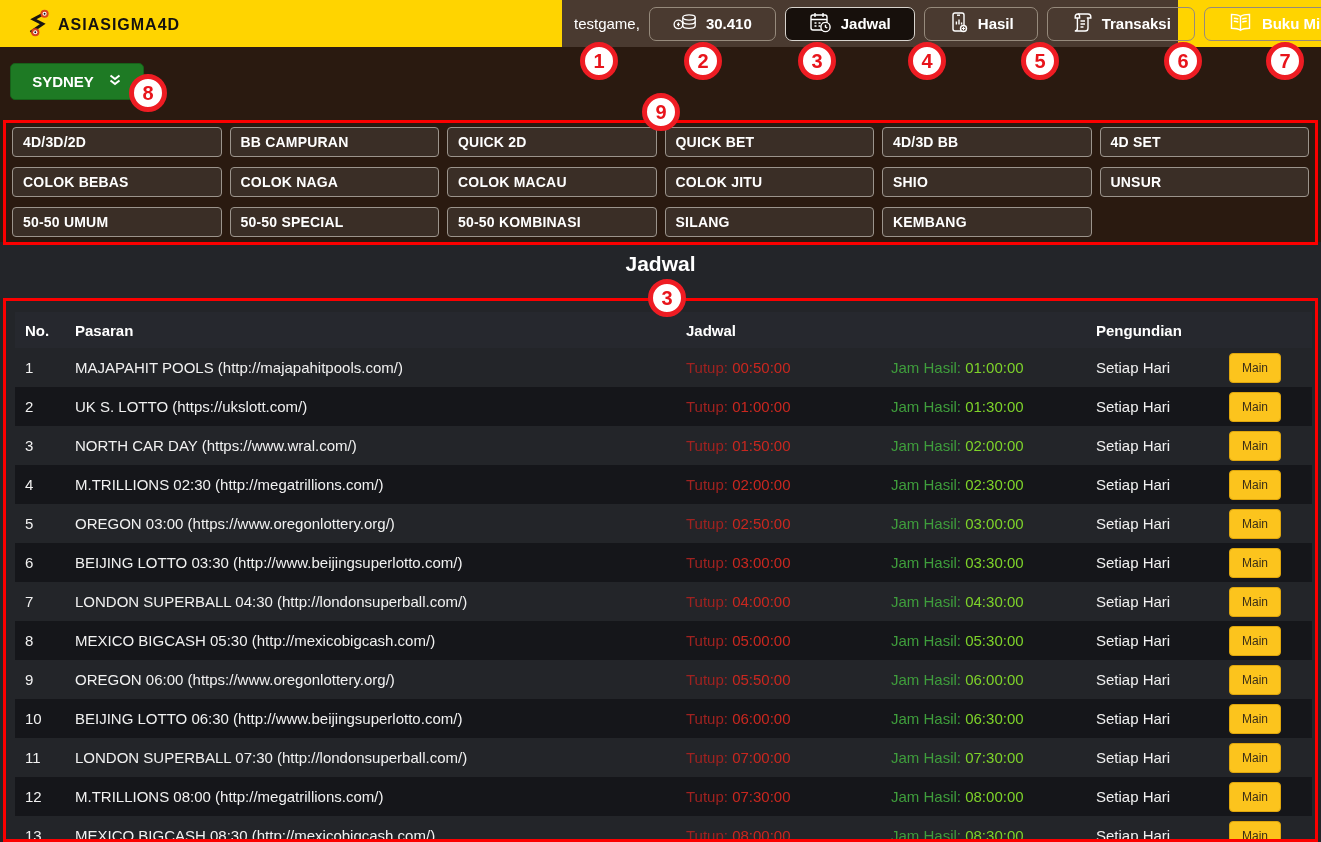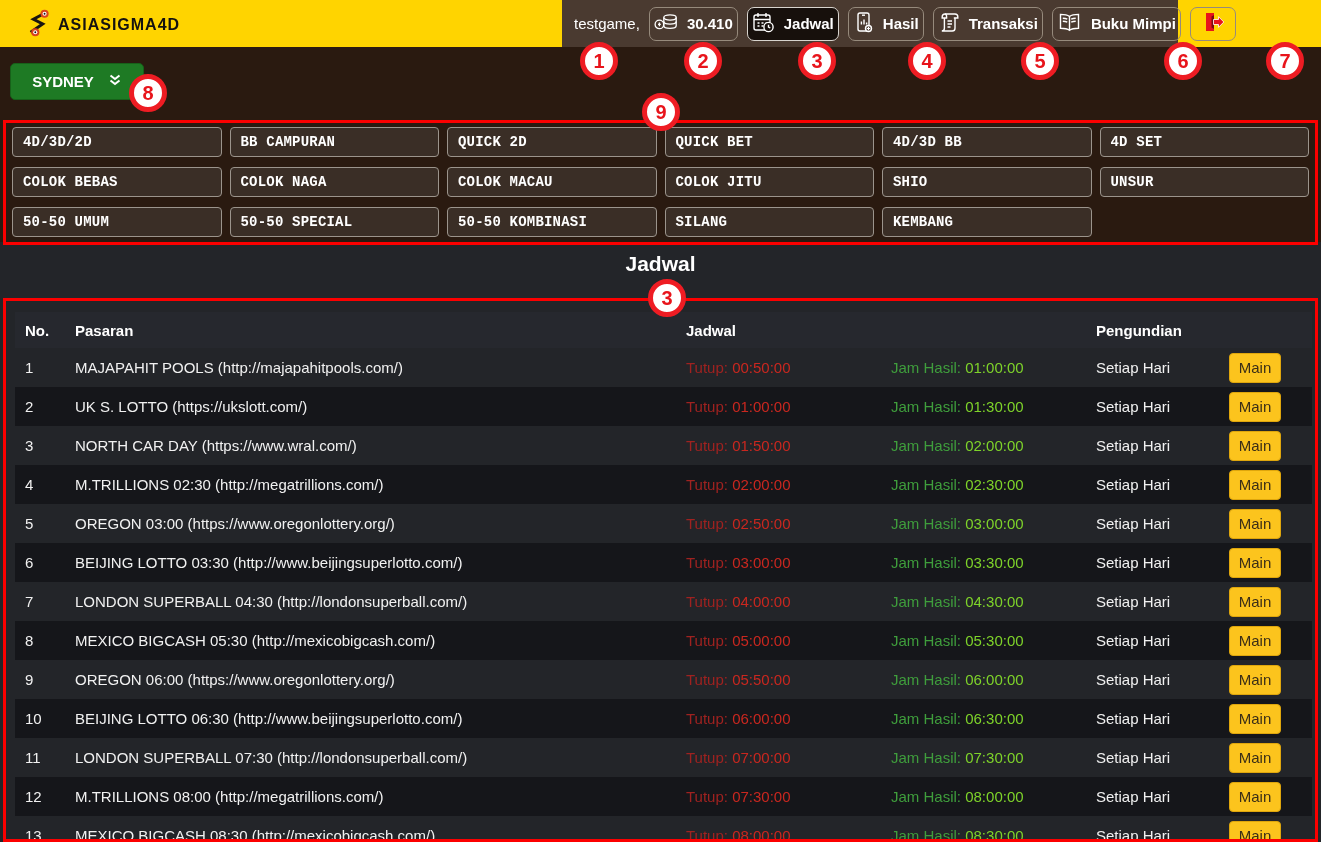--- a/index.html
+++ b/index.html
@@ -14,21 +14,21 @@
   .navbar { position:absolute; top:0; left:0; width:1321px; height:47px; background:#ffd400; z-index:5; }
   .brand { position:absolute; left:26px; top:8px; display:flex; align-items:center; gap:6px; }
   .brand-text { color:#151210; font-size:16px; font-weight:bold; letter-spacing:1px; }
   .nav-right {
     position:absolute; left:562px; top:0; width:616px; height:47px;
     background:#4a3a30; display:flex; align-items:center; gap:9px; padding-left:12px;
   }
   .nav-user { color:#fff; font-size:15px; white-space:nowrap; }
   .nav-btn {
     height:34px; border:1px solid #968a7c; border-radius:7px; background:transparent;
-    color:#fff; display:flex; align-items:center; gap:9px; padding:0 4px;
+    color:#fff; display:flex; align-items:center; gap:9px; padding:0 23px;
     font-weight:bold; font-size:15px; cursor:pointer; white-space:nowrap;
   }
   .nav-btn.active { background:#17100c; border-color:#d8d4ce; }
   .nav-btn.icon-only { padding:0 10px; }
   
   .top-section { position:absolute; top:47px; left:0; width:1321px; height:195px; background:#2a1a10; }
   .market-btn {
     position:absolute; left:10px; top:63px; height:37px; min-width:134px;
     background:#1e7a24; border:1px solid #176119; border-radius:5px; color:#fff;
     font-weight:bold; font-size:15px; display:flex; align-items:center;
@@ -39,21 +39,21 @@
     position:absolute; left:3px; top:120px; width:1315px; height:125px;
     border:3px solid #fc0000; z-index:4;
   }
   .bet-grid {
     position:absolute; left:12px; top:127px; width:1297px; z-index:5;
     display:grid; grid-template-columns:repeat(6,1fr); column-gap:8px; row-gap:10px;
   }
   .bet-btn {
     height:30px; background:#3a2e26; border:1px solid #9b948c; border-radius:4px;
     color:#fff; font-size:14px; font-weight:600; display:flex; align-items:center;
-    padding-left:10px; cursor:pointer; letter-spacing:.2px;font-family:Liberation Mono, monospace;
+    padding-left:10px; cursor:pointer; letter-spacing:.2px;
   }
   
   .schedule-title {
     position:absolute; top:252px; left:0; width:1321px; text-align:center;
     font-size:21px; font-weight:bold; color:#fff; z-index:3;
   }
   .table-annotation {
     position:absolute; left:3px; top:298px; width:1315px; height:544px;
     border:3px solid #fc0000; z-index:4; overflow:hidden;padding-left:23px;
   }
@@ -65,21 +65,21 @@
   .t-head { height:36px; background:#26282e; font-weight:bold; color:#fff; }
   .t-row:nth-child(odd):not(.t-head)  { background:#232529; }
   .t-row:nth-child(even) { background:#15161a; }
   .t-row > div:first-child { padding-left:10px; }
   .c-tutup .lbl { color:#9f2220; }
   .c-tutup .val { color:#c9271f; }
   .c-hasil .lbl { color:#3f9e3c; }
   .c-hasil .val { color:#7ed32a; }
   .main-btn {
     width:52px; height:30px; background:#fcc41d; border:1px solid #dfa60c; border-radius:4px;
-    color:#3b2e17; font-size:15px; font-family:"Liberation Sans",sans-serif;
+    color:#3b2e17; font-size:12px; font-family:"Liberation Sans",sans-serif;
     cursor:pointer; display:flex; align-items:center; justify-content:center;
   }
   
   .ann {
     position:absolute; width:38px; height:38px; border:5px solid #ee1c23; border-radius:50%;
     background:#fff; color:#e8141b; font-weight:bold; font-size:20px;
     display:flex; align-items:center; justify-content:center; z-index:20;
   }
   .ann-1 { left:580px;  top:42px; }
   .ann-2 { left:684px;  top:42px; }

